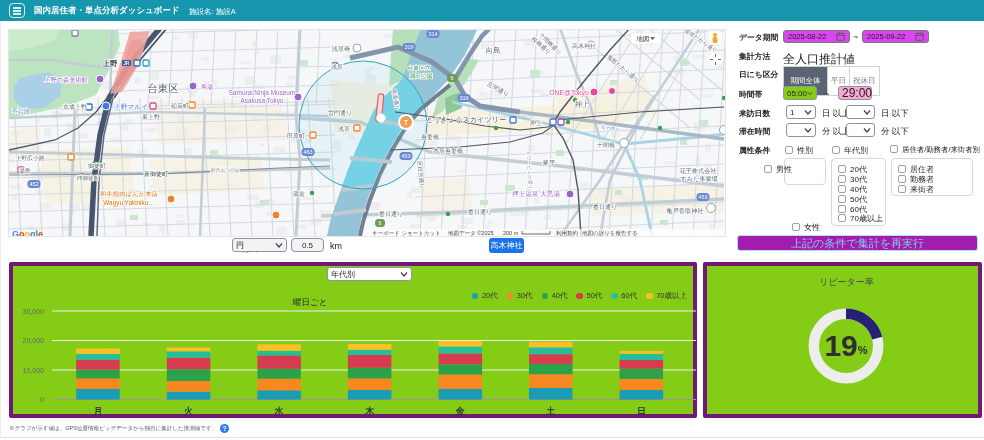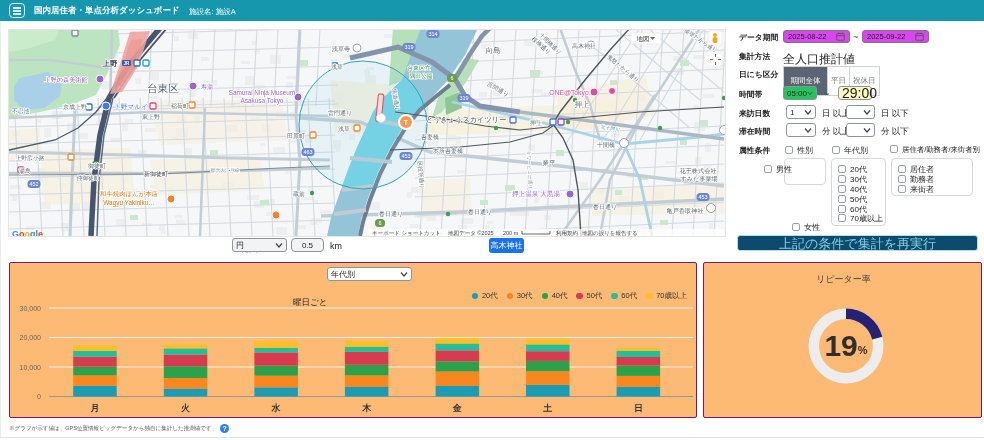--- a/index.html
+++ b/index.html
@@ -16,22 +16,22 @@
 .sel { display:inline-flex; align-items:center; justify-content:space-between; height:14px; border:1px solid #8d949c; border-radius:3px; padding:0 3px; color:#222; position:absolute; font-size:7.5px; }
 .sel .sv { white-space:nowrap; }
 .form label.h { position:absolute; left:739px; font-size:7.8px; font-weight:bold; color:#222; }
 .din { position:absolute; display:flex; align-items:center; justify-content:space-between; width:67px; height:13px; border:1px solid #767676; border-radius:3px; background:#d946ef; font-size:7.5px; color:#222; padding:0 4px; }
 .seg { position:absolute; left:783px; top:66px; display:flex; height:30px; font-size:7.5px; border:1px solid #d0d3d6; border-radius:0; overflow:hidden; }
 .seg span { display:flex; align-items:center; padding:0 3px; color:#777; background:#fff; border-left:1px solid #d0d3d6; }
 .seg span:first-child { border-left:none; background:#5a6472; color:#fff; padding:0 6.5px; }
 .cb { display:inline-block; width:8px; height:8px; border:1px solid #9aa0a6; border-radius:2px; background:#fff; vertical-align:-1px; margin-right:4px; }
 .cbl { position:absolute; font-size:8px; color:#222; white-space:nowrap; }
 .gbox { position:absolute; border:1px solid #d5d8db; border-radius:4px; background:#fff; }
-.runbtn { position:absolute; left:737px; top:235px; width:241px; height:16px; background:#0c4a6e; border:1px solid #b4e0ee; border-radius:3px; color:#86cfe2; font-size:13px; text-align:center; line-height:15px; }
-.panel { position:absolute; background:#fdba74; border:1px solid #701a75; border-radius:2px; }
+.runbtn { position:absolute; left:737px; top:235px; width:241px; height:16px; background:#a21caf; border:1px solid #b4e0ee; border-radius:3px; color:#86cfe2; font-size:11px; text-align:center; line-height:15px; }
+.panel { position:absolute; background:#84cc16; border:4px solid #701a75; border-radius:2px; }
 .ddl { position:absolute; left:318px; top:267px; font-size:8.5px; color:#222; }
 .li { display:inline-flex; align-items:center; margin-left:9px; font-size:7.5px; color:#333; }
 .dot { width:6.5px; height:6.5px; border-radius:50%; display:inline-block; margin-right:3.5px; }
 .donut-big { position:absolute; left:806px; top:306px; width:80px; height:80px; }
 .donut-txt { position:absolute; left:806px; top:306px; width:80px; height:80px; display:flex; align-items:center; justify-content:center; font-weight:bold; color:#2f2f2f; }
 .qm { display:inline-block; width:9px; height:9px; border-radius:50%; background:#2d7ff0; color:#fff; font-size:7px; font-weight:bold; text-align:center; line-height:9px; vertical-align:-1.5px; margin-left:3px; }
 </style></head>
 <body>
 <div class="nav">
   <div class="burger">
@@ -583,28 +583,28 @@
   <span class="abs" style="left:783px;top:51px;font-size:12px;color:#222;">全人口推計値</span>
 
   <label class="h" style="top:69px">日にち区分</label>
   <div class="seg">
       <span>期間全体</span>
       <span>平日</span>
       <span>祝休日</span>
     </div>
 
   <label class="h" style="top:89px">時間帯</label>
-  <span class="sel" style="left:783px;top:86px;width:34px;background:#22c55e;font-size:8px">
+  <span class="sel" style="left:783px;top:86px;width:34px;background:#84cc16;font-size:8px">
       <span class="sv">05:00</span>
       <svg class="car" width="8" height="5" viewBox="0 0 8 5">
         <path d="M1,0.5 L4,4 L7,0.5" fill="none" stroke="#444" stroke-width="1.2"></path>
       </svg>
     </span>
   <span class="abs" style="left:824px;top:89px;font-size:9px;color:#444;">~</span>
-  <span class="sel" style="left:838px;top:86px;width:34px;background:#fef9c3;font-size:14px">
+  <span class="sel" style="left:838px;top:86px;width:34px;background:#f9a8d4;font-size:12px">
       <span class="sv">29:00</span>
       <svg class="car" width="8" height="5" viewBox="0 0 8 5">
         <path d="M1,0.5 L4,4 L7,0.5" fill="none" stroke="#444" stroke-width="1.2"></path>
       </svg>
     </span>
 
   <label class="h" style="top:108px">来訪日数</label>
   <span class="sel" style="left:786px;top:105px;width:30px;background:#fff;font-size:8px">
       <span class="sv">1</span>
       <svg class="car" width="8" height="5" viewBox="0 0 8 5">

